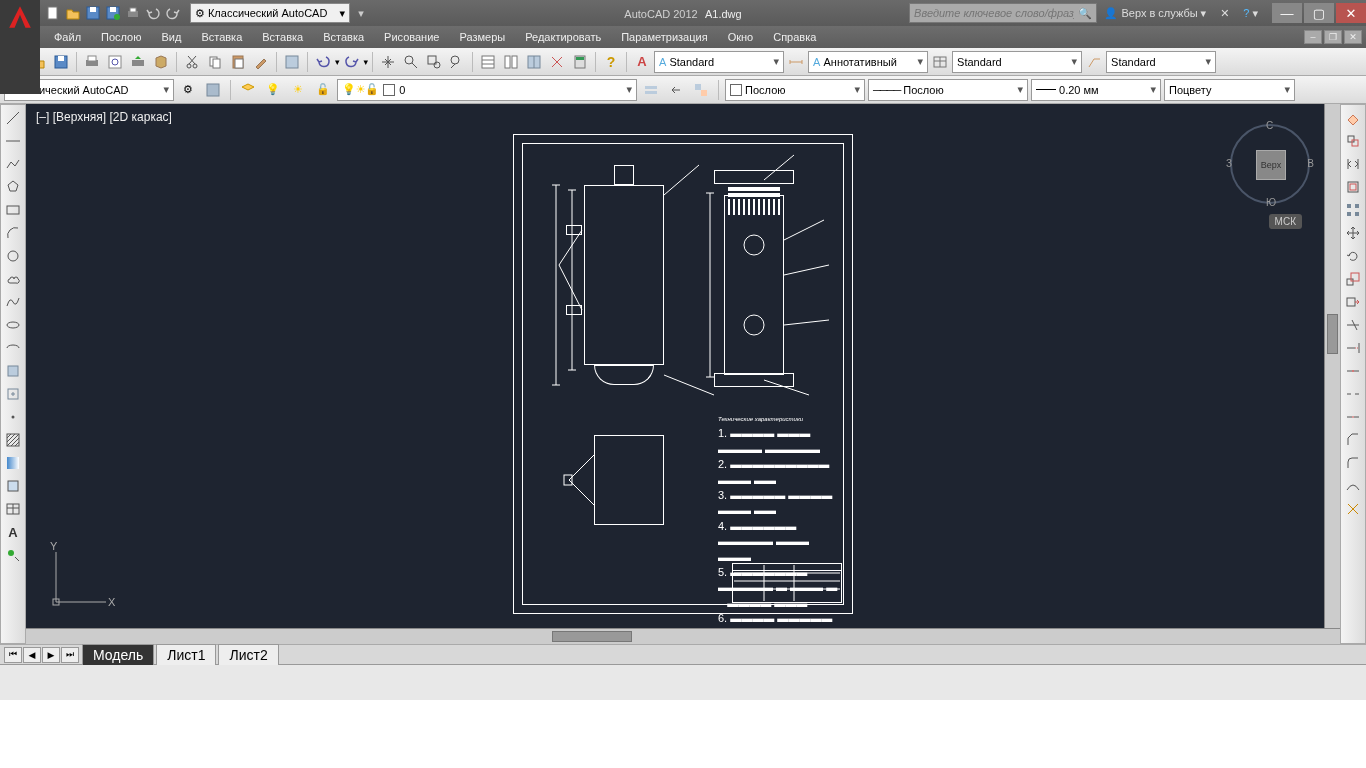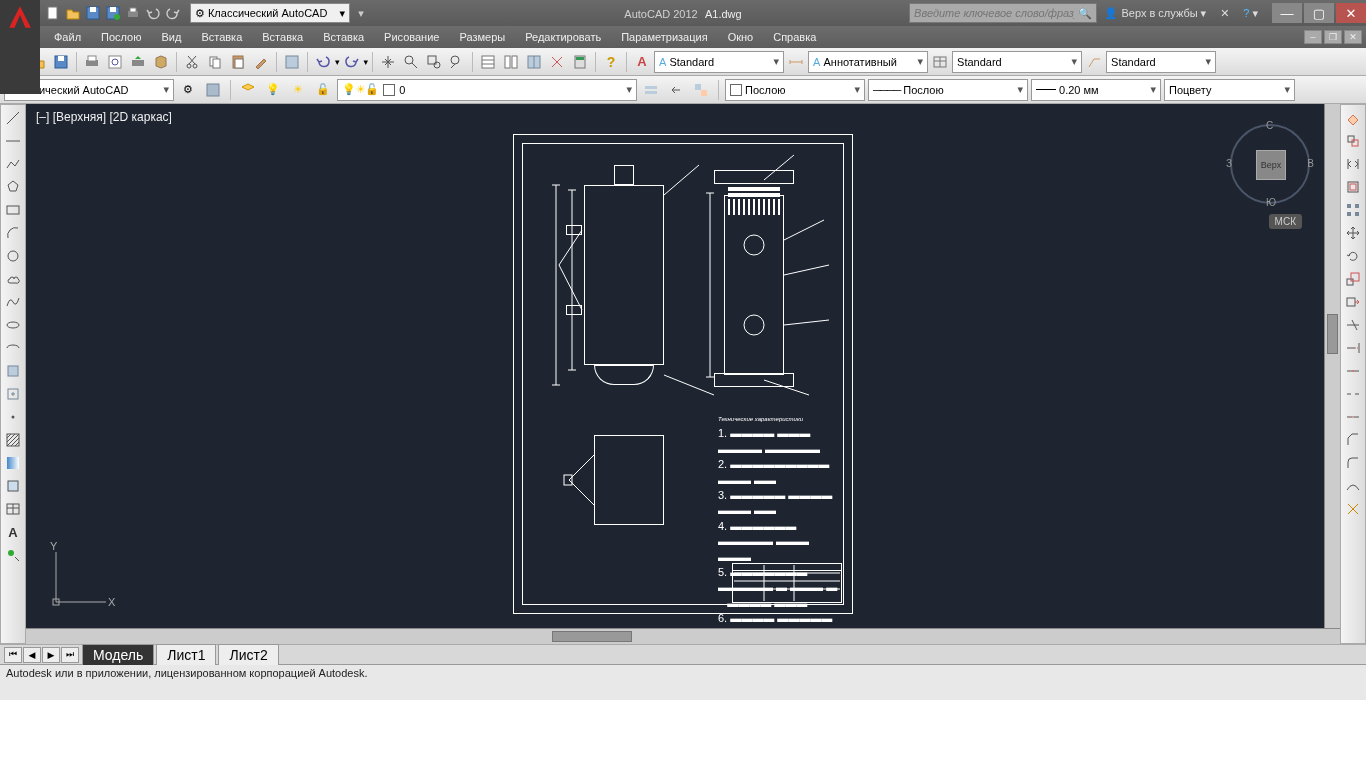--- a/index.html
+++ b/index.html
@@ -703,14 +703,13 @@
   <div class="nav">⏮</div>
   <div class="nav">◀</div>
   <div class="nav">▶</div>
   <div class="nav">⏭</div>
   <div class="tab active">Модель</div>
   <div class="tab">Лист1</div>
   <div class="tab">Лист2</div>
 </div>
 
 <div class="cmdline">
-  <div>Autodesk или в приложении, лицензированном корпорацией Autodesk.</div>
 </div>
 
 </body></html>

